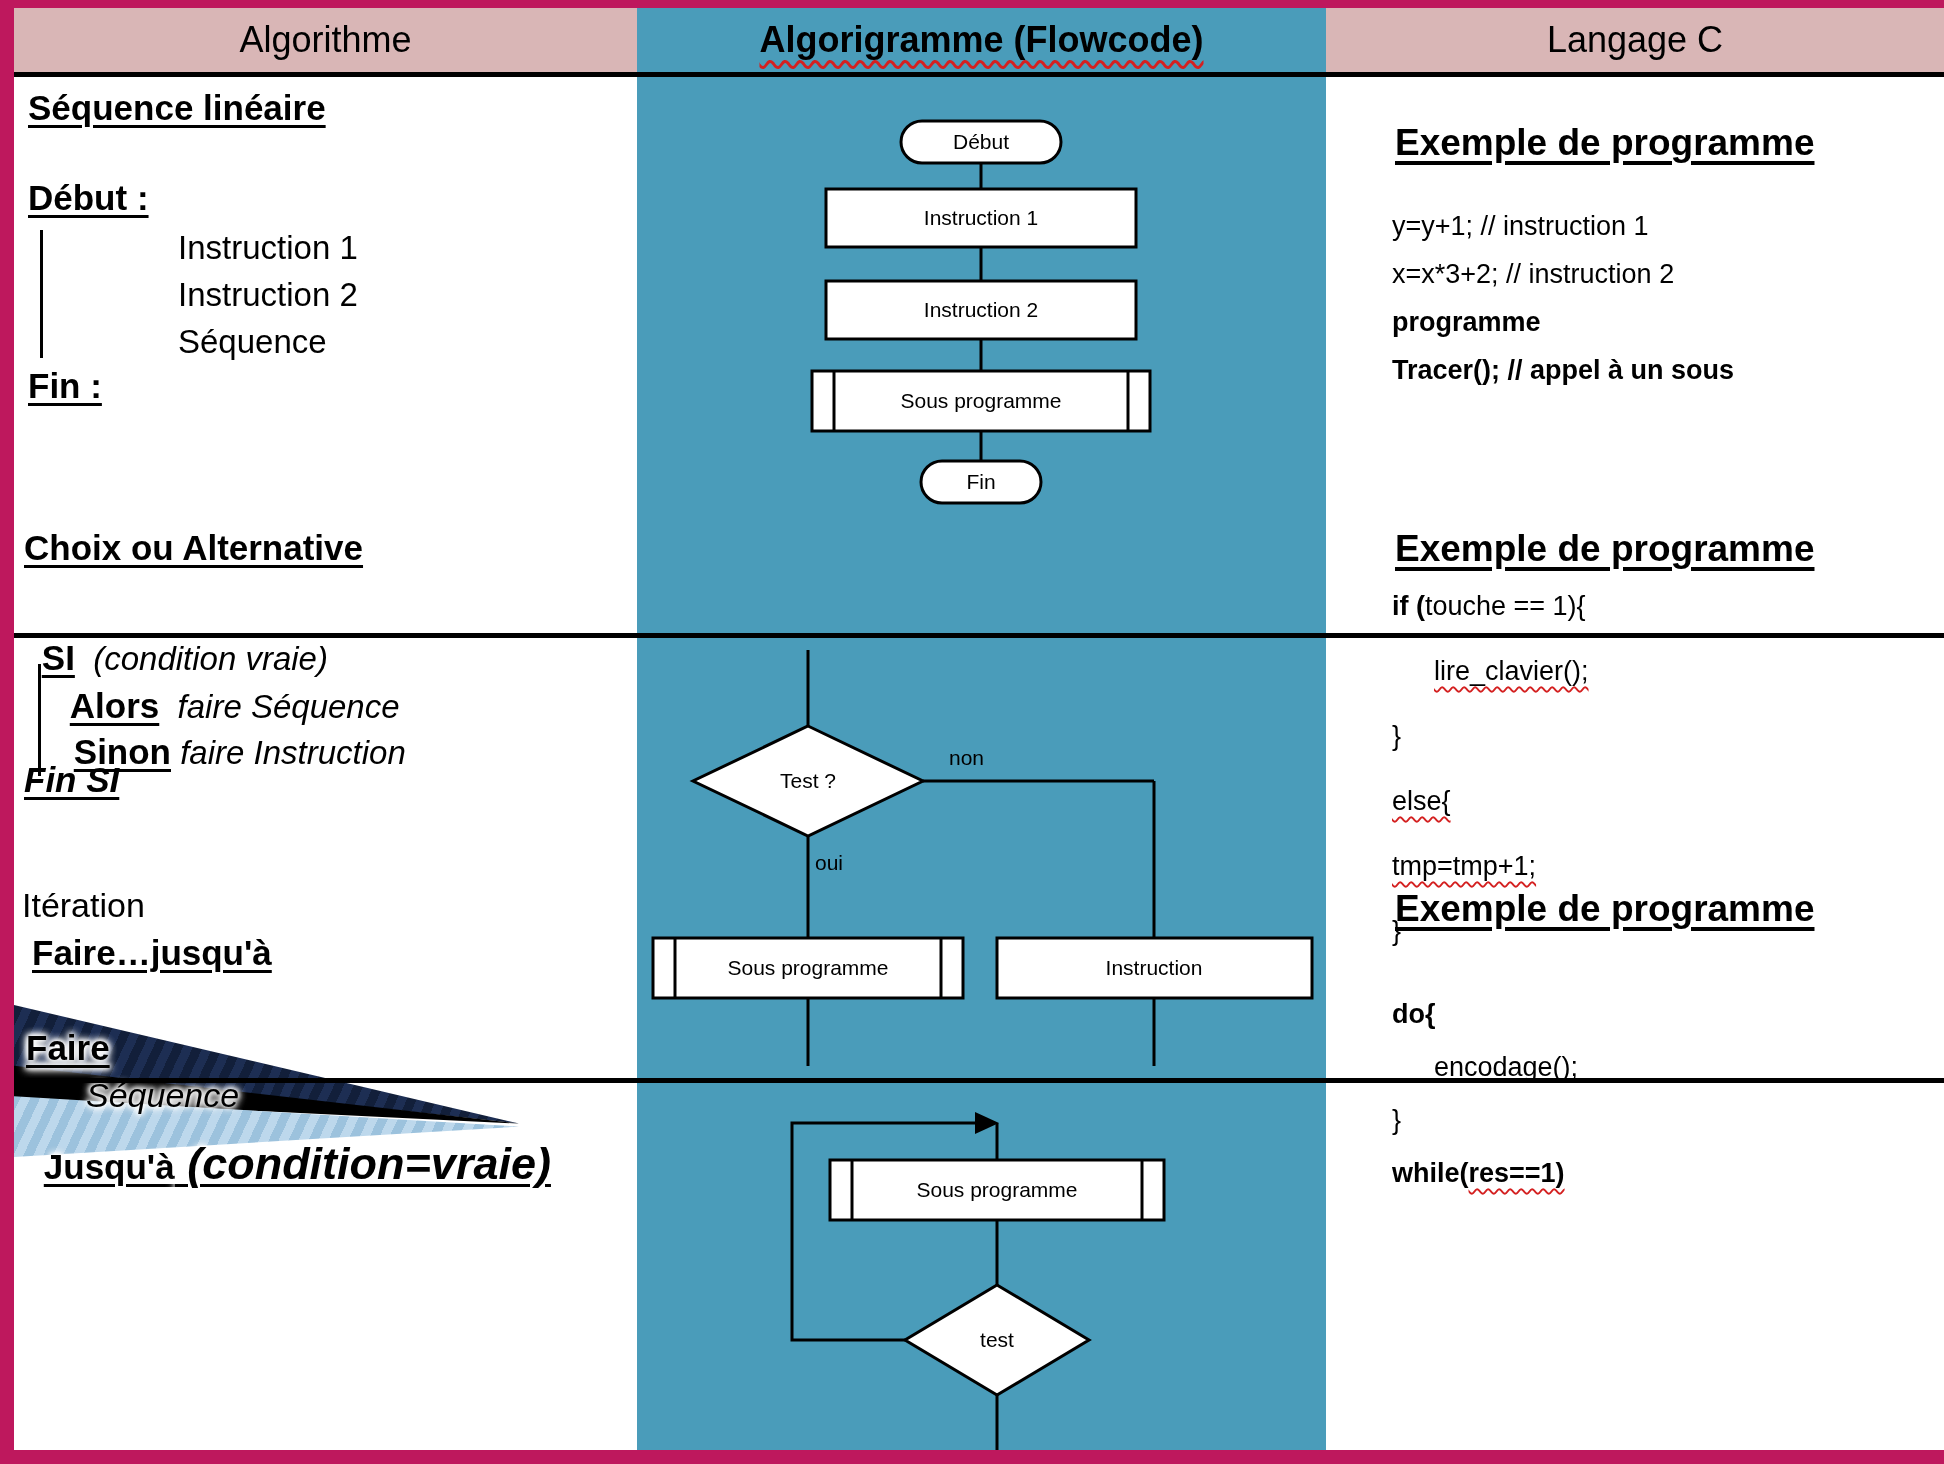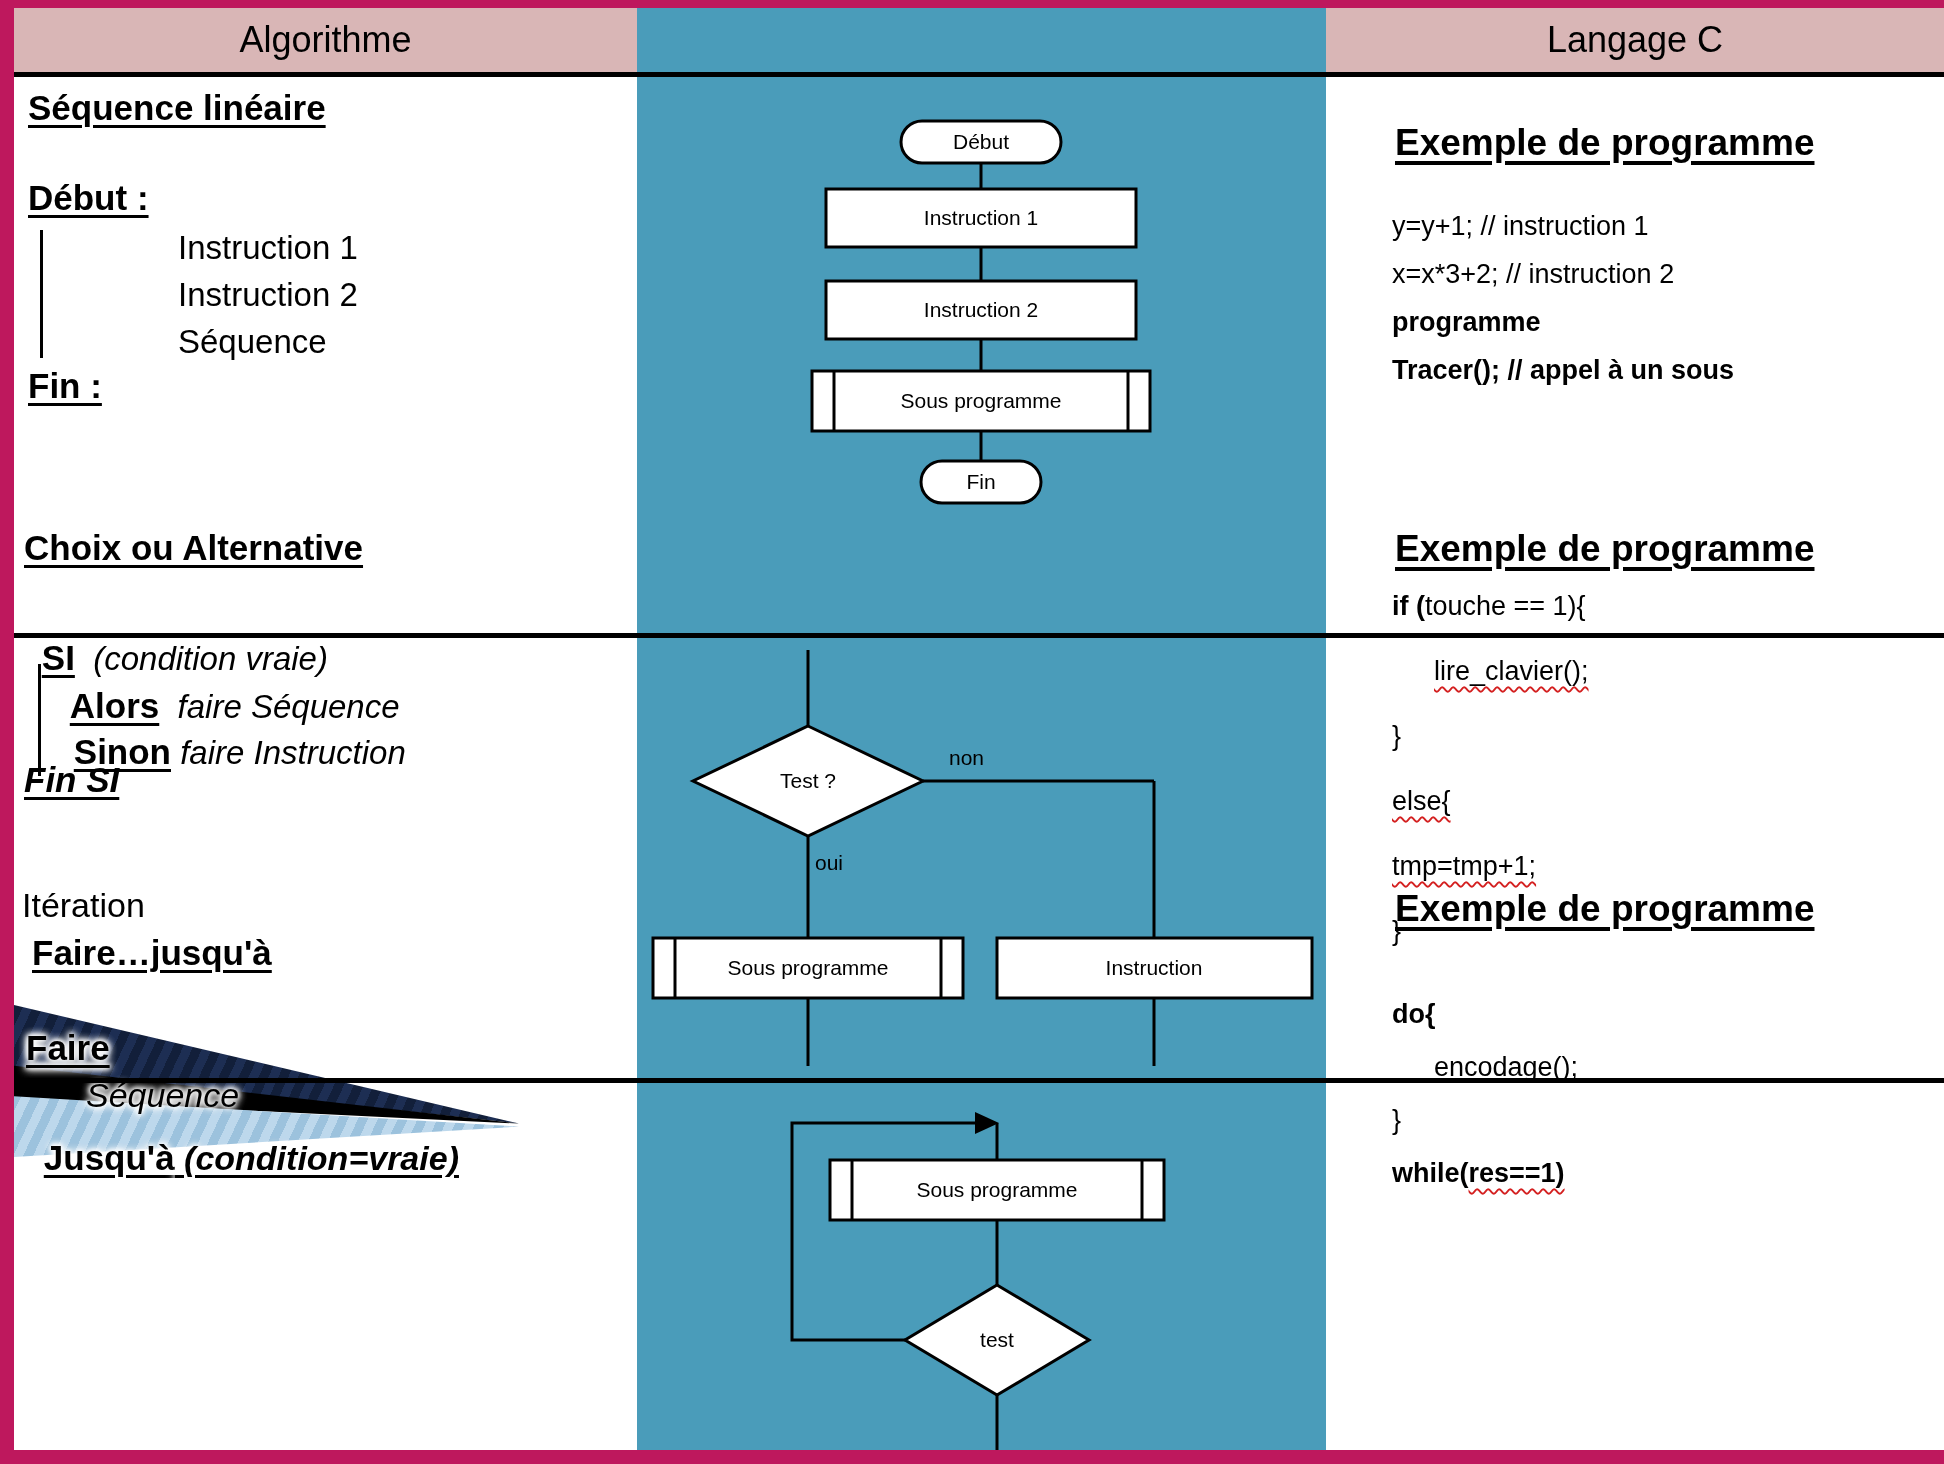--- a/index.html
+++ b/index.html
@@ -14,21 +14,21 @@
   .hdr1{left:14px;width:623px;background:#d9b6b6;}
   .hdr2{left:637px;width:689px;font-weight:bold;}
   .hdr3{left:1326px;width:618px;background:#d9b6b6;}
 
   .txt{position:absolute;line-height:1.15;z-index:5;}
   .pre{white-space:pre-wrap;}
   .h{font-size:35px;font-weight:bold;text-decoration:underline;
      text-decoration-thickness:3px;text-underline-offset:5px;}
   .hb{font-size:35px;font-weight:bold;text-decoration:underline;
       text-decoration-thickness:3px;text-underline-offset:5px;}
-  .hbi{font-size:34px;font-weight:bold;font-style:italic;text-decoration:underline;
+  .hbi{font-size:45px;font-weight:bold;font-style:italic;text-decoration:underline;
        text-decoration-thickness:3px;text-underline-offset:5px;}
   .body{font-size:33px;}
   .it33{font-size:33px;font-style:italic;}
   .plain34{font-size:34px;}
   .vline{position:absolute;width:3px;background:#000;z-index:5;}
 
   .halo{text-shadow:0 0 5px #fff,0 0 5px #fff,0 0 8px #fff,0 0 8px #fff,0 0 10px #fff;}
 
   .code-h{position:absolute;font-size:37px;font-weight:bold;text-decoration:underline;
           text-decoration-thickness:4px;text-underline-offset:6px;z-index:5;}
@@ -62,20 +62,23 @@
 </style>
 </head>
 <body>
 
 <div class="stage">
   <div class="page"></div>
   <div class="teal-col"></div>
 
   <div class="hdr hdr1">
     <span>Algorithme</span>
+  </div>
+  <div class="hdr hdr2">
+    <span class="wavy-red">Algorigramme (Flowcode)</span>
   </div>
   <div class="hdr hdr3">
     <span>Langage C</span>
   </div>
 
   <div class="hrule" style="top:72px"></div>
   <div class="hrule" style="top:633px"></div>
   <div class="hrule" style="top:1078px"></div>
 
   <div class="txt h" style="left:28px;top:88px">Séquence linéaire</div>

